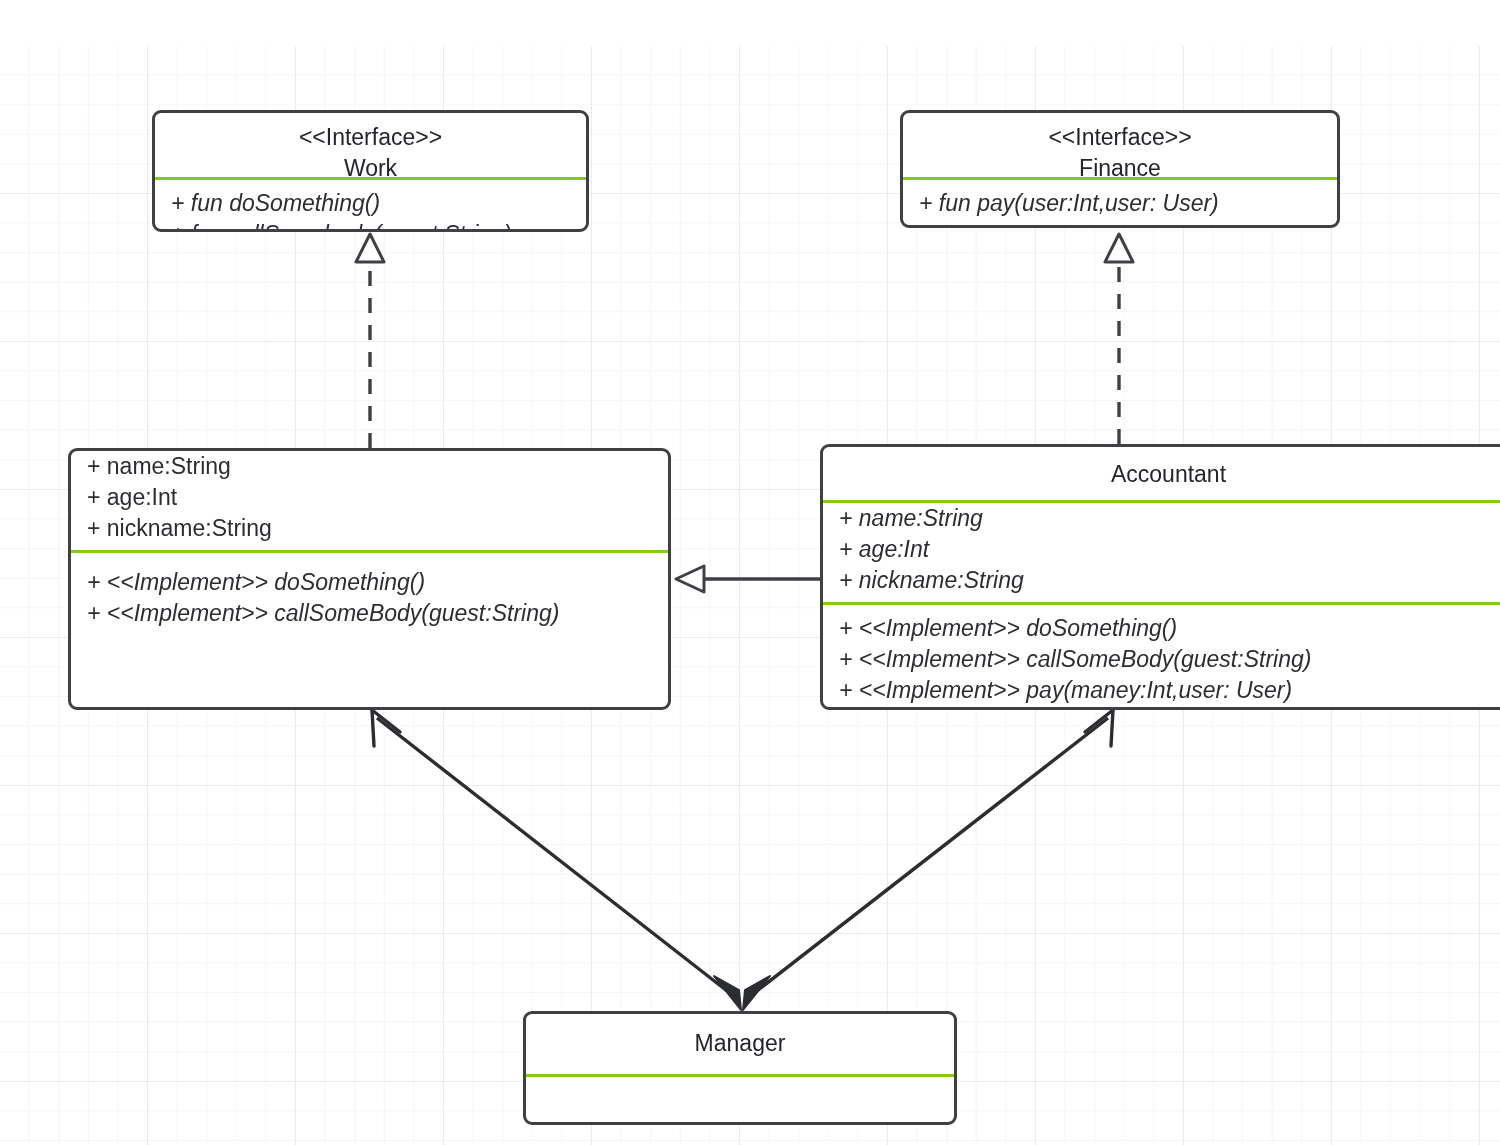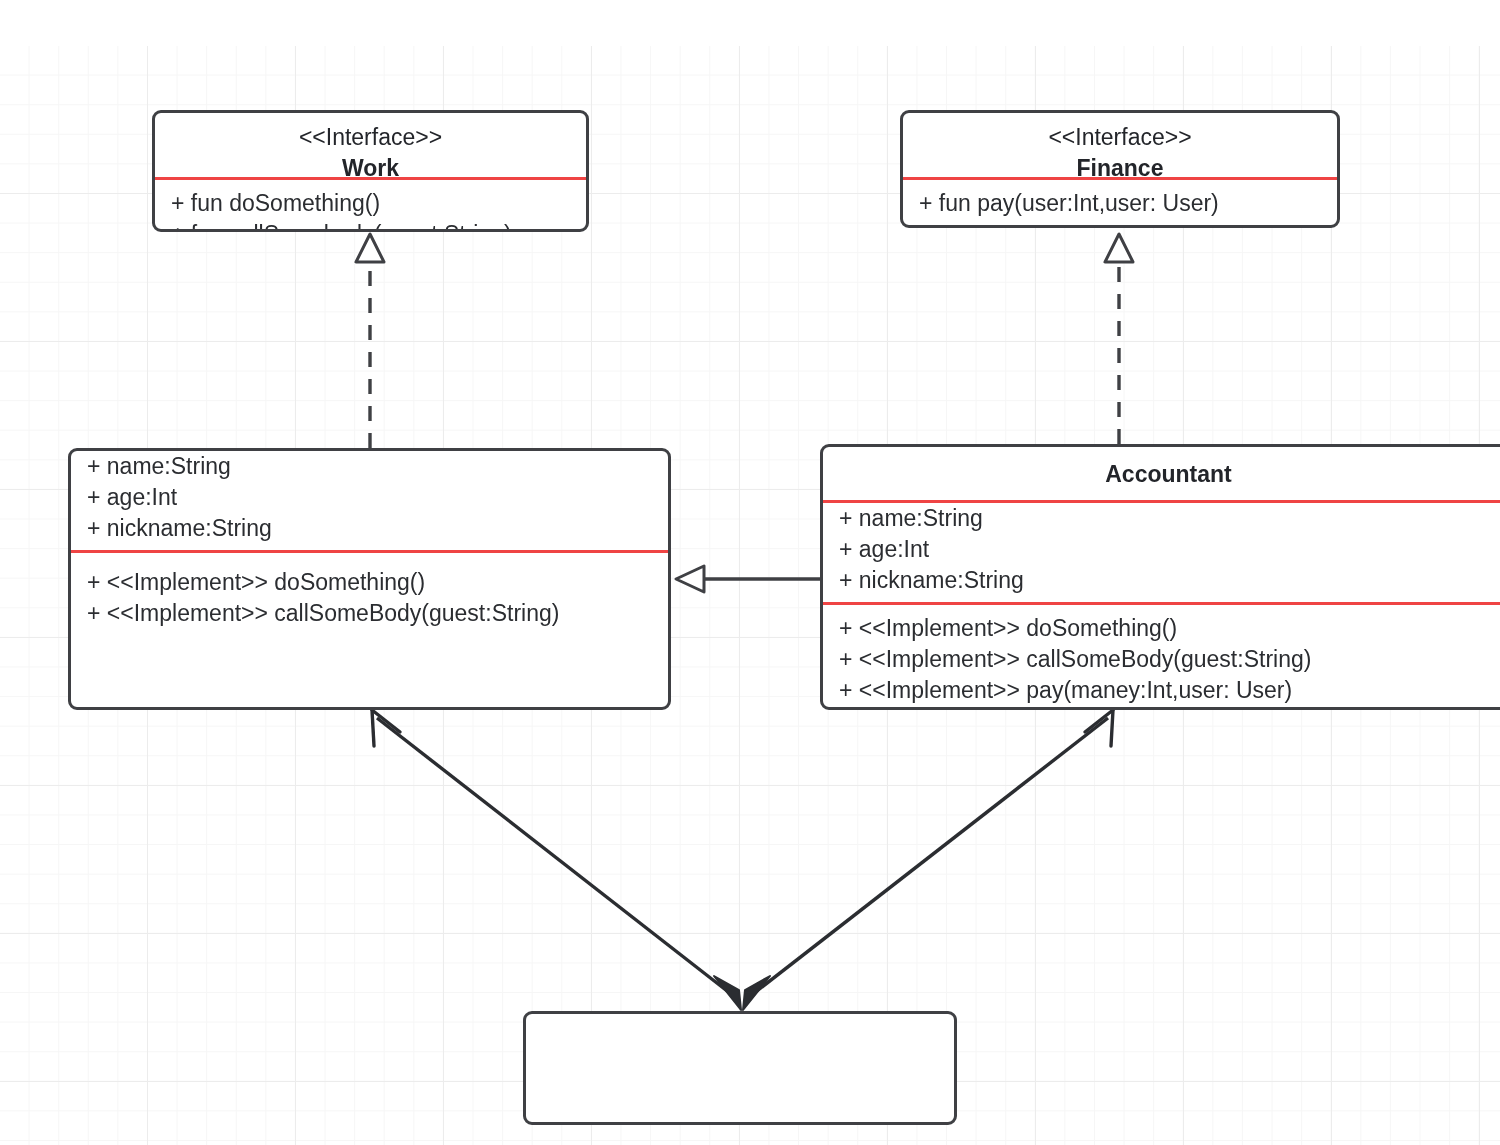--- a/index.html
+++ b/index.html
@@ -44,36 +44,37 @@
     border: 3px solid #3f4044;
     border-radius: 9px;
     display: flex;
     flex-direction: column;
     overflow: hidden;
   }
   .compartment {
     box-sizing: border-box;
   }
   .compartment + .compartment {
-    border-top: 3px solid #ef4444;
+    border-top: 3px solid #84cc16;
+    font-style: italic;
   }
   .c-head {
     text-align: center;
     color: #23252a;
     font-weight: bold;
     font-size: 23px;
     line-height: 31px;
     padding: 9px 10px 10px 10px;
   }
   .c-head .stereotype {
     font-weight: normal;
     display: block;
   }
   .c-head .typename {
-    font-weight: bold;
+    font-weight: normal;
     display: block;
   }
   .c-body {
     padding: 8px 16px 10px 16px;
     color: #2b2d31;
     font-size: 23px;
     line-height: 31px;
     text-align: left;
   }
   .c-body .row {
@@ -188,16 +189,19 @@
       <div class="row">+ nickname:String</div>
     </div>
     <div class="compartment c-body c-ops">
       <div class="row">+ &lt;&lt;Implement&gt;&gt; doSomething()</div>
       <div class="row">+ &lt;&lt;Implement&gt;&gt; callSomeBody(guest:String)</div>
       <div class="row">+ &lt;&lt;Implement&gt;&gt; pay(maney:Int,user: User)</div>
     </div>
   </div>
 
   <div class="uml-box" id="box-manager">
+    <div class="compartment c-head">
+      <span class="typename">Manager</span>
+    </div>
     <div class="compartment c-body empty"></div>
   </div>
 
 </div>
 
 </body></html>

